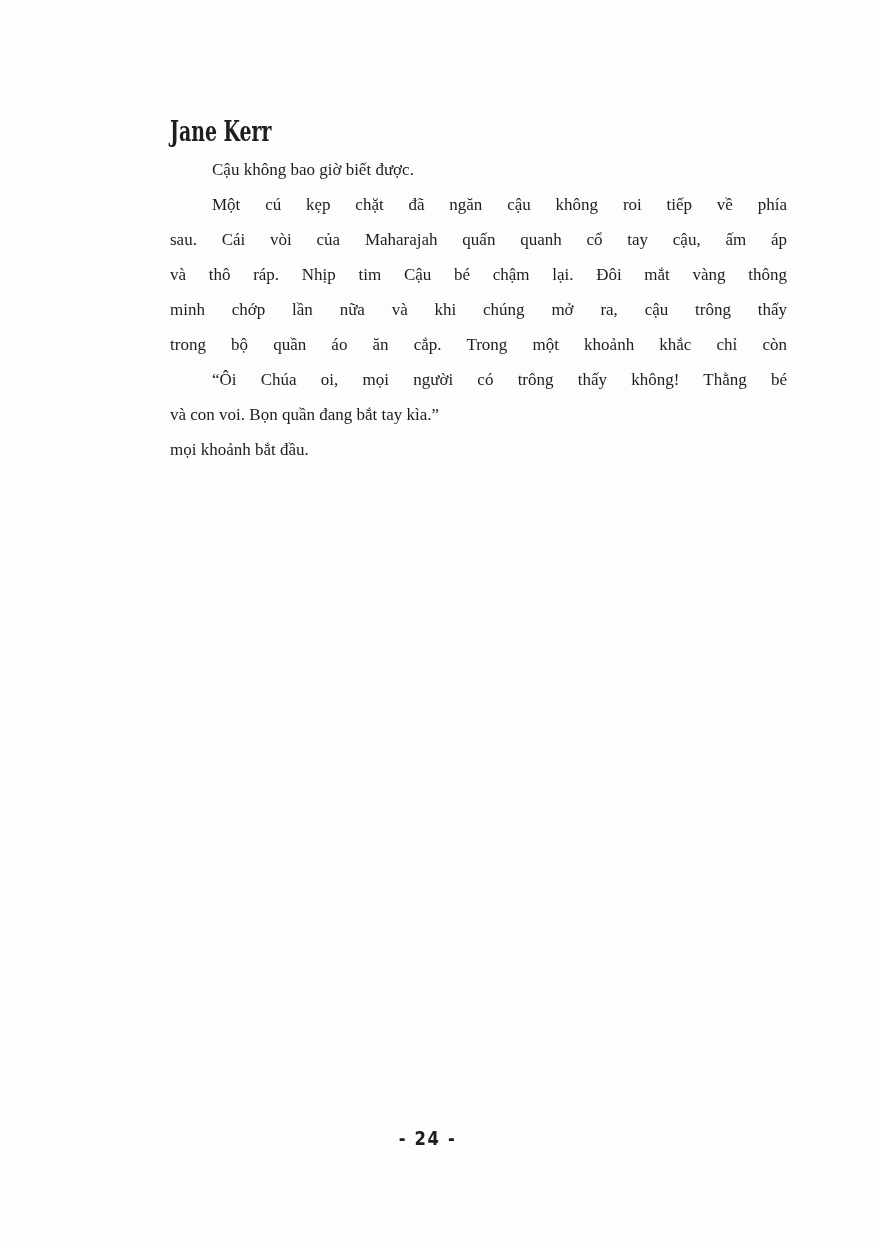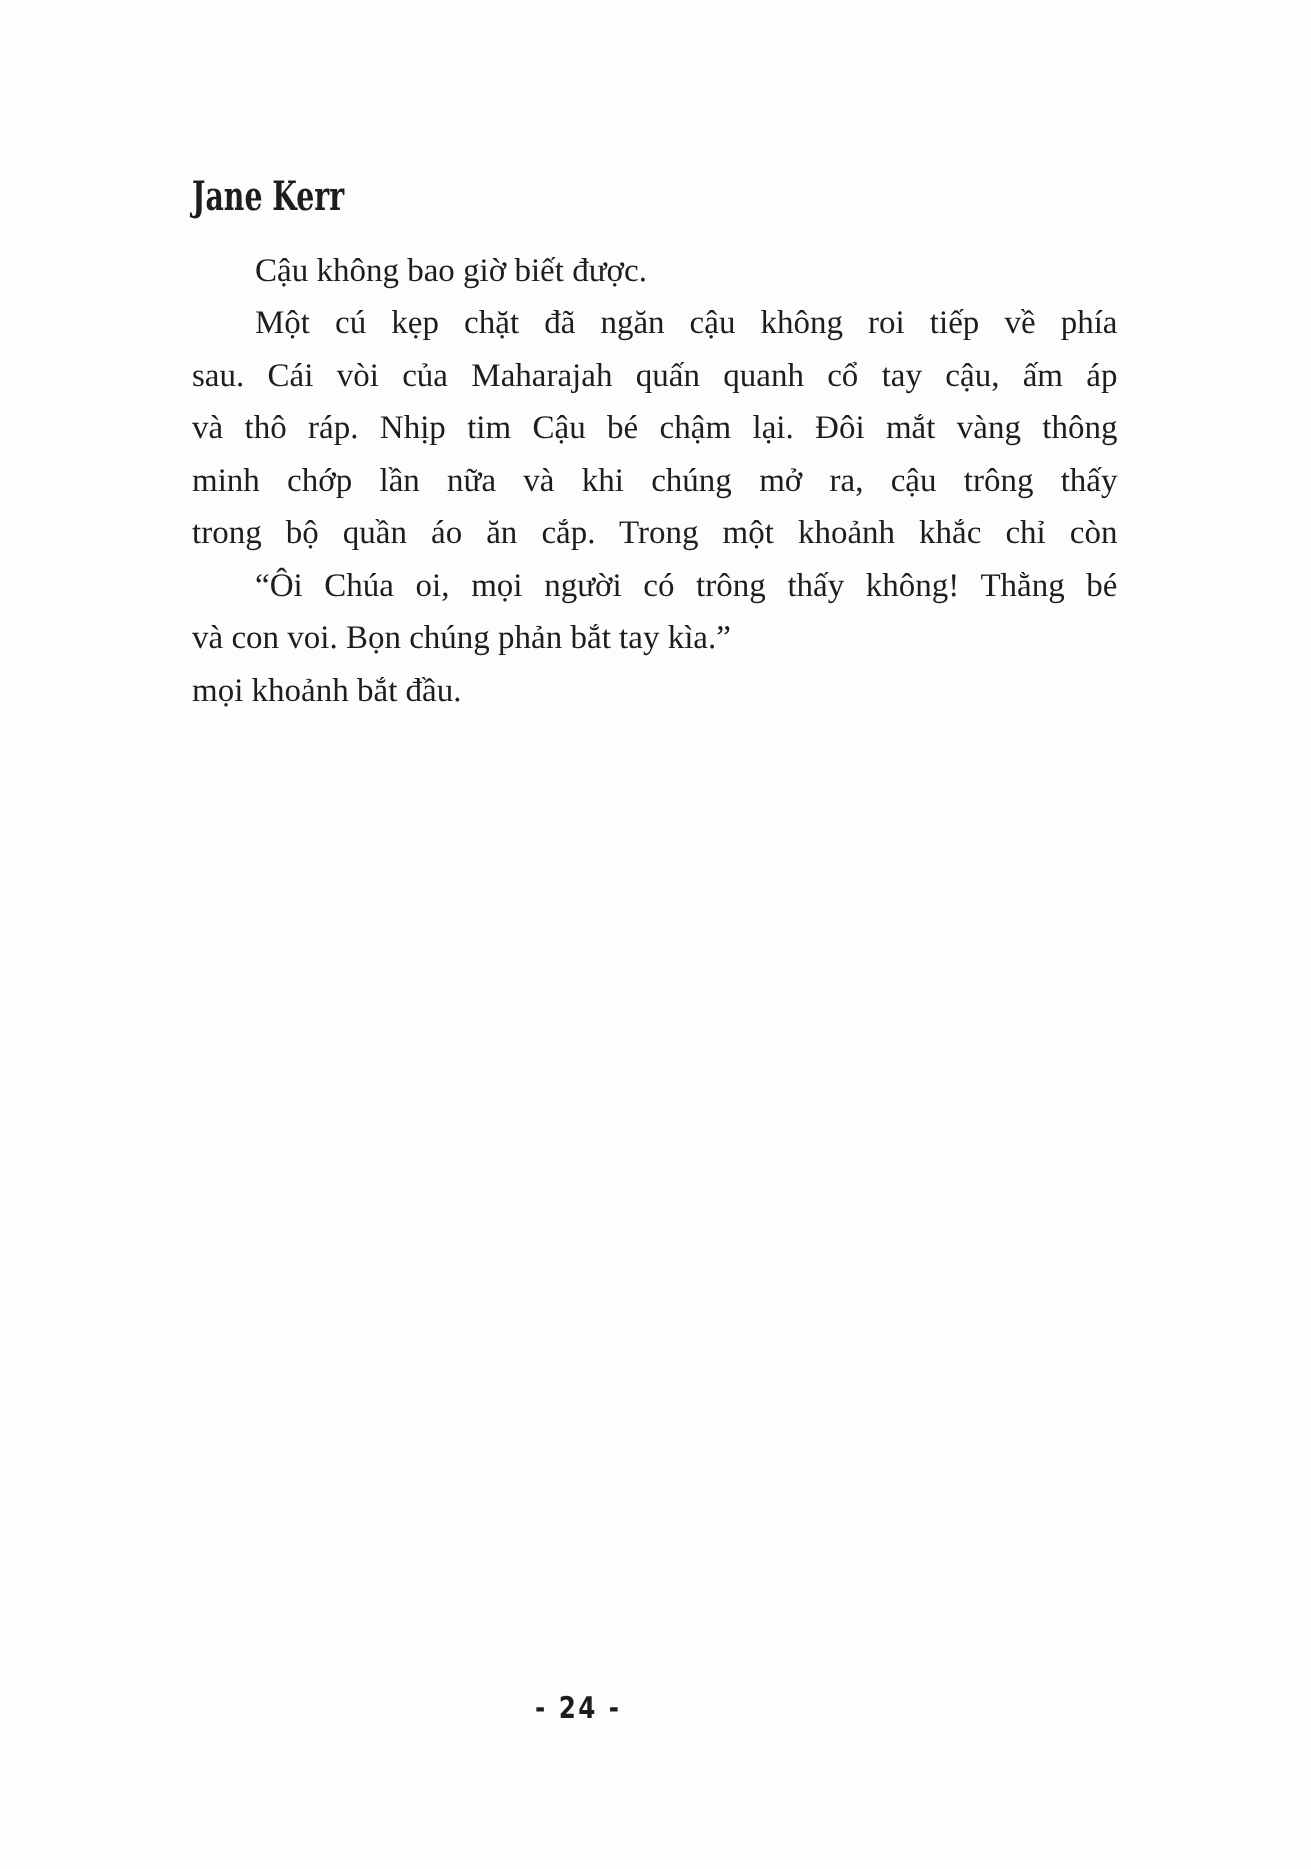--- a/index.html
+++ b/index.html
@@ -7,40 +7,41 @@
     background: #fdfdfd;
   }
   .page {
     position: relative;
     width: 771px;
     height: 1246px;
     background: var(--page-bg, #fdfdfd);
     color: var(--text-color, #1d1d1d);
     font-family: "Liberation Serif", serif;
     overflow: hidden;
+    margin-left: 42px;
   }
   .author {
     position: absolute;
     left: 128px;
     top: 116px;
     font-family: "DejaVu Serif", serif;
     font-weight: bold;
     font-size: 27px;
     line-height: 31px;
     white-space: nowrap;
     transform: scaleX(0.70);
     transform-origin: 0 50%;
     letter-spacing: 0px;
   }
   .body-text {
     position: absolute;
     left: 128px;
-    top: 162px;
+    top: 152px;
     width: 617px;
-    font-size: 22px;
+    font-size: 17px;
     line-height: 35px;
   }
   .line {
     display: block;
     height: 35px;
     text-align: justify;
     text-align-last: justify;
     white-space: nowrap;
     white-space: normal;
   }
@@ -71,19 +72,19 @@
   <div class="author">Jane Kerr</div>
 
   <div class="body-text">
     <div class="line indent left">Cậu không bao giờ biết được.</div>
     <div class="line indent">Một cú kẹp chặt đã ngăn cậu không roi tiếp về phía</div>
     <div class="line">sau. Cái vòi của Maharajah quấn quanh cổ tay cậu, ấm áp</div>
     <div class="line">và thô ráp. Nhịp tim Cậu bé chậm lại. Đôi mắt vàng thông</div>
     <div class="line">minh chớp lần nữa và khi chúng mở ra, cậu trông thấy</div>
     <div class="line">trong bộ quần áo ăn cắp. Trong một khoảnh khắc chỉ còn</div>
     <div class="line indent">“Ôi Chúa oi, mọi người có trông thấy không! Thằng bé</div>
-    <div class="line left">và con voi. Bọn chúng phản bắt tay kìa.”</div>
+    <div class="line left">và con voi. Bọn quần đang bắt tay kìa.”</div>
     <div class="line left">mọi khoảnh bắt đầu.</div>
   </div>
 
   <div class="folio">- 24 -</div>
 
 </div>
 
 </body></html>

